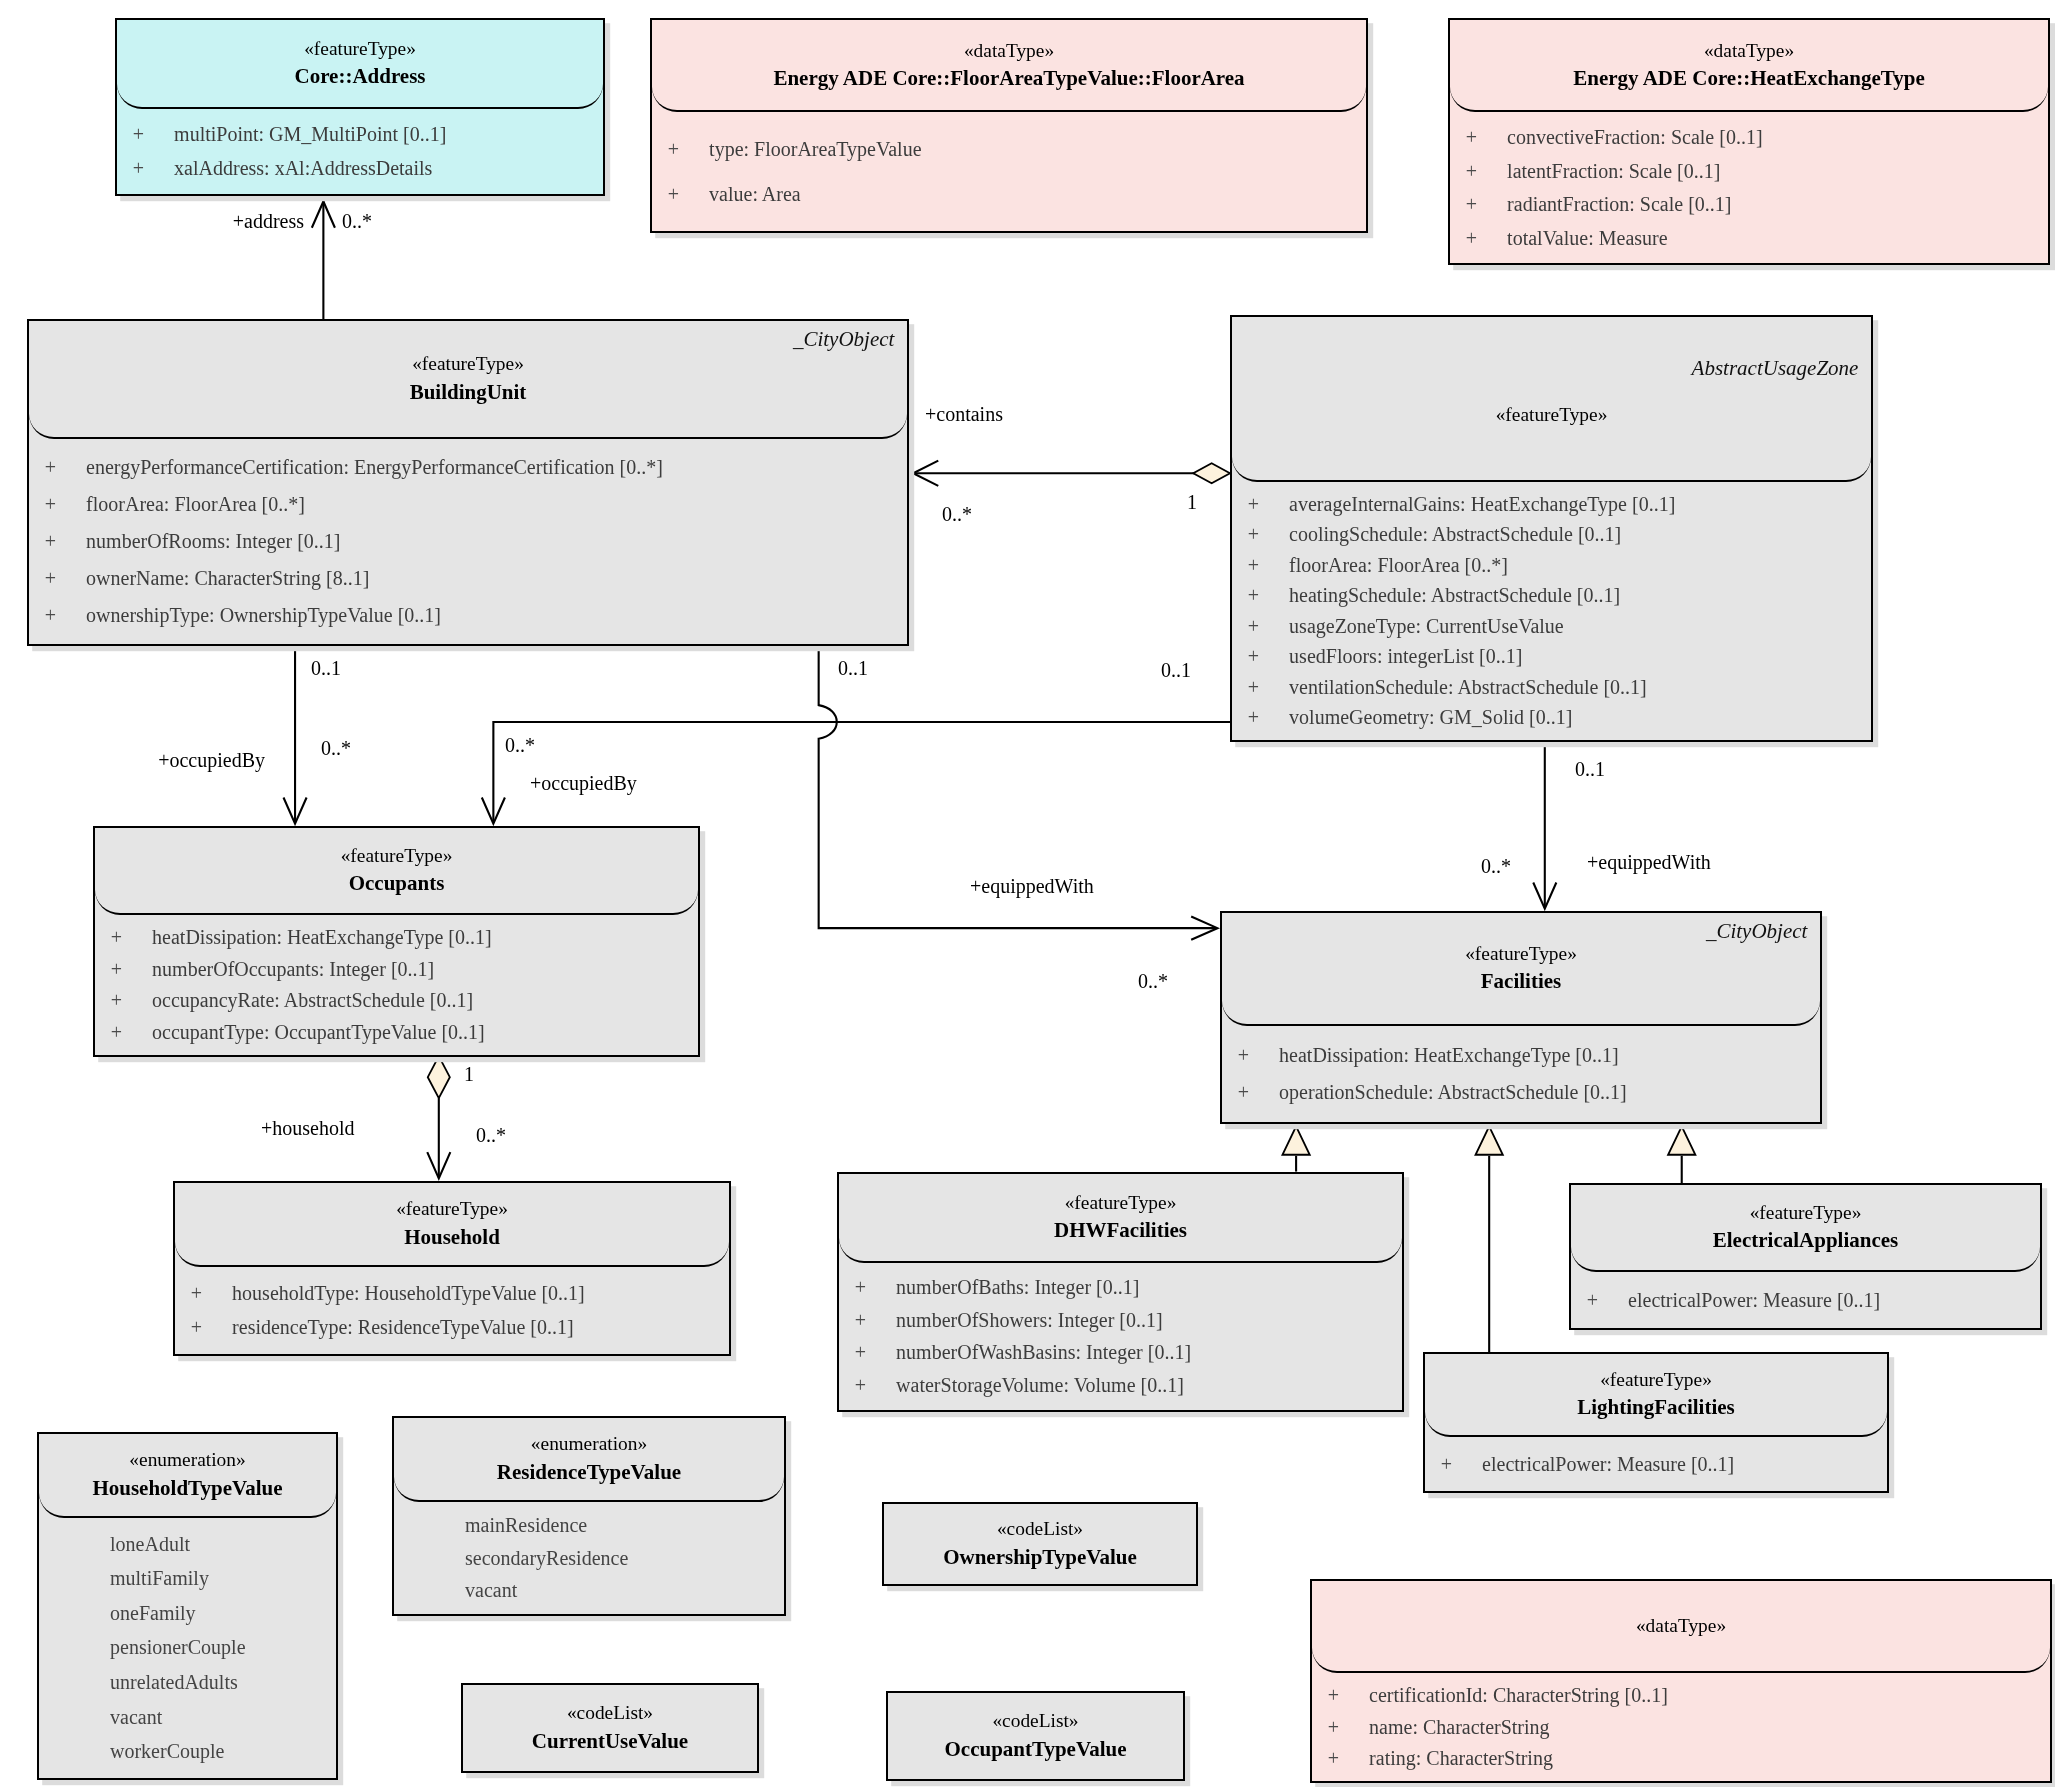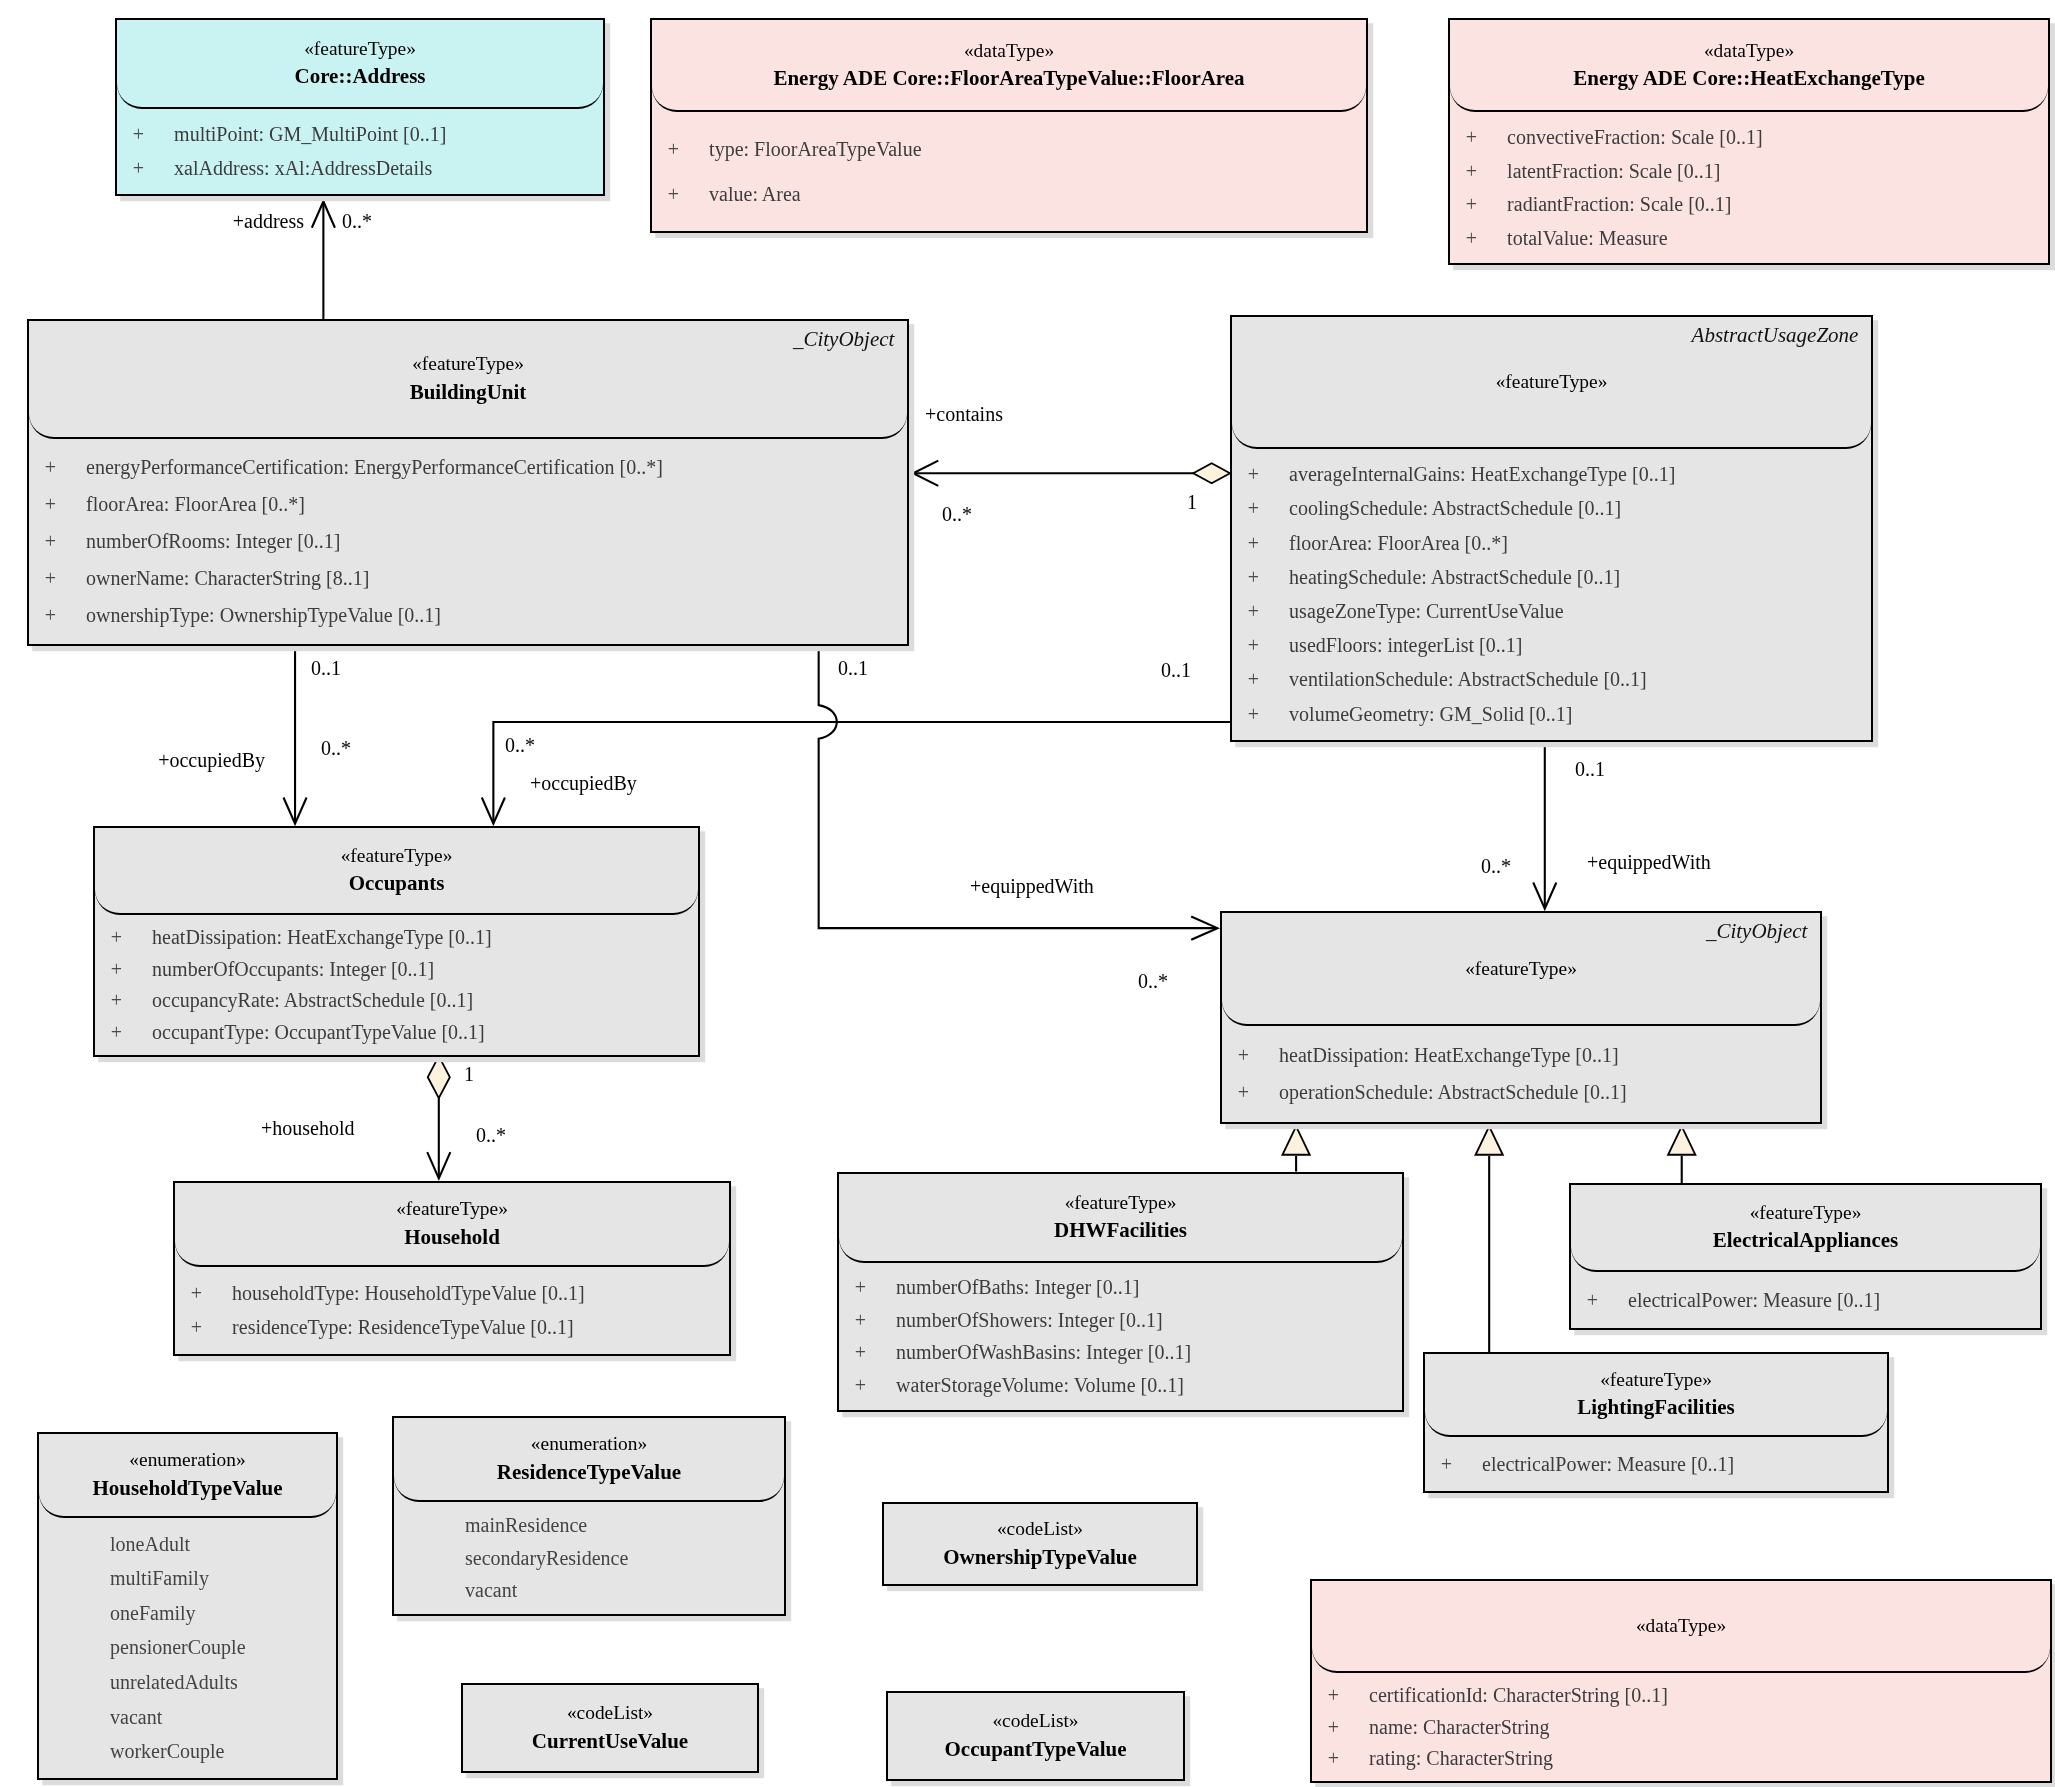--- a/index.html
+++ b/index.html
@@ -150,21 +150,21 @@
         <span class="atext">ownerName: CharacterString [8..1]</span>
       </div>
     <div class="attr">
         <span class="plus">+</span>
         <span class="atext">ownershipType: OwnershipTypeValue [0..1]</span>
       </div>
   </div>
 </div>
 
 <div class="uml-box fill-feature" style="left:1230px;top:315px;width:643px;height:427px;">
-  <div class="head with-divider" style="height:132px;">
+  <div class="head with-divider" style="height:132px;margin-top:33px;">
     <div class="corner">AbstractUsageZone</div>
     <div class="stereo">«featureType»</div>
   </div>
   <div class="attrs">
     <div class="attr">
         <span class="plus">+</span>
         <span class="atext">averageInternalGains: HeatExchangeType [0..1]</span>
       </div>
     <div class="attr">
         <span class="plus">+</span>
@@ -236,20 +236,21 @@
         <span class="plus">+</span>
         <span class="atext">residenceType: ResidenceTypeValue [0..1]</span>
       </div>
   </div>
 </div>
 
 <div class="uml-box fill-feature" style="left:1220px;top:911px;width:602px;height:213px;">
   <div class="head with-divider" style="height:113px;">
     <div class="corner">_CityObject</div>
     <div class="stereo">«featureType»</div>
+    <div class="cls-name">Facilities</div>
   </div>
   <div class="attrs">
     <div class="attr">
         <span class="plus">+</span>
         <span class="atext">heatDissipation: HeatExchangeType [0..1]</span>
       </div>
     <div class="attr">
         <span class="plus">+</span>
         <span class="atext">operationSchedule: AbstractSchedule [0..1]</span>
       </div>

